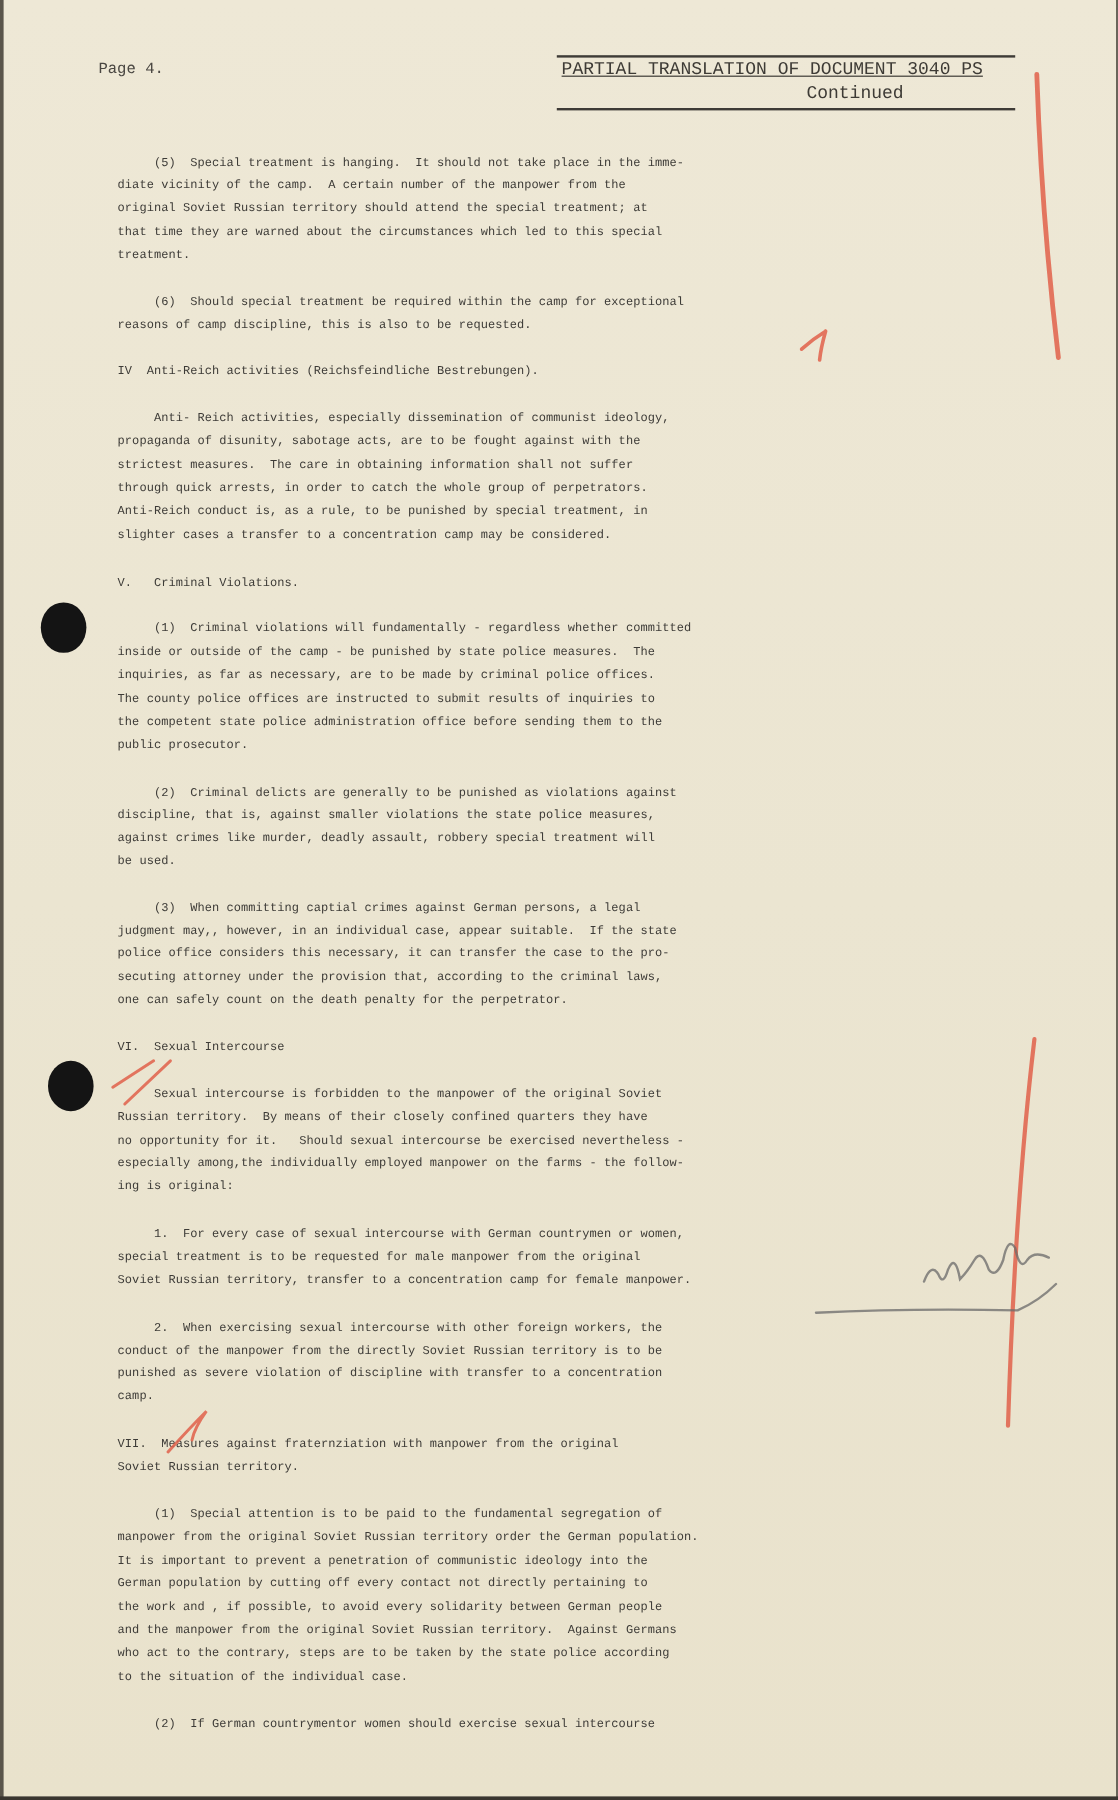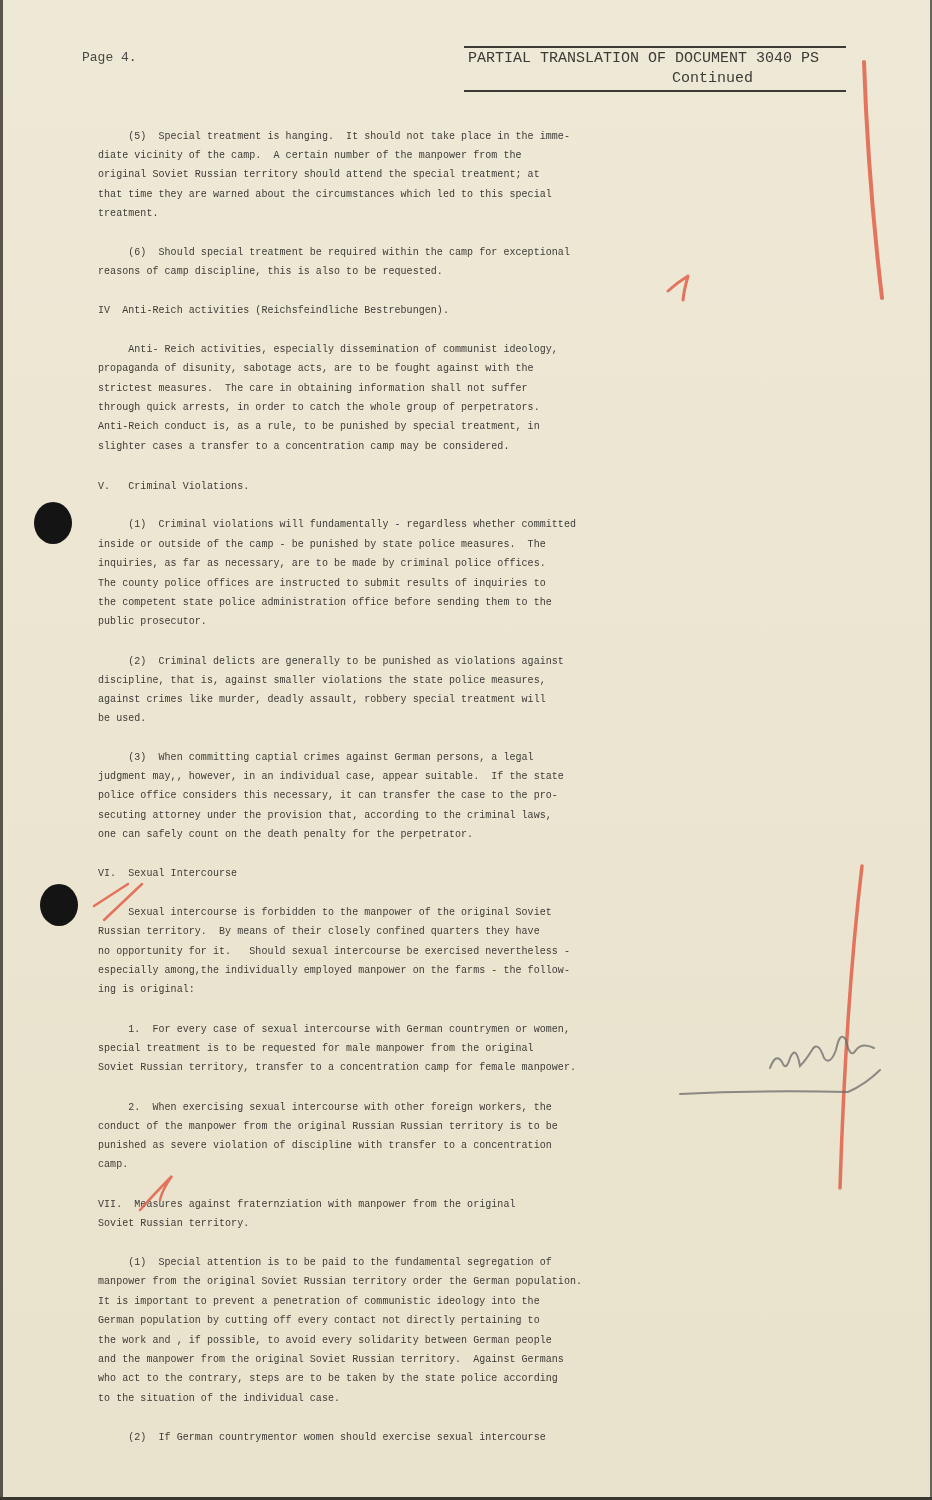--- a/index.html
+++ b/index.html
@@ -23,21 +23,21 @@
       font-size: 10px; line-height: 19.4px;
       white-space: pre; letter-spacing: 0.05px;
       color: #3d3b37;
       margin-left: 18px;
     }
     .page-num { position: absolute; left: 82px; top: 50px; font-size: 13px; color: #4a4742; font-family: "Liberation Mono", monospace; }
     .header-box {
       position: absolute; left: 464px; top: 46px; width: 382px; height: 42px;
       border-top: 2px solid #3e3b36; border-bottom: 2px solid #3e3b36;
     }
-    .header-title { position: absolute; left: 468px; top: 50px; font-size: 15px; color: #3e3b36; white-space: pre; font-family: "Liberation Mono", monospace; }
+    .header-title { position: absolute; left: 468px; top: 50px; font-size: 15px; color: #3e3b36; white-space: pre; font-family: "Liberation Mono", monospace; text-decoration: underline; }
     .header-sub { position: absolute; left: 672px; top: 70px; font-size: 15px; color: #3e3b36; white-space: pre; font-family: "Liberation Mono", monospace; }
 
     .hole { position: absolute; width: 38px; height: 42px; border-radius: 50%; background: #141414; }
     svg.marks { position: absolute; left: 0; top: 0; width: 932px; height: 1500px; pointer-events: none; }
   </style>
 </head>
 <body>
 
 <div class="page">
   <div class="edge-left"></div>
@@ -90,21 +90,21 @@
   <div class="t" style="top:922px">Russian territory.  By means of their closely confined quarters they have</div>
   <div class="t" style="top:942px">no opportunity for it.   Should sexual intercourse be exercised nevertheless -</div>
   <div class="t" style="top:961px">especially among,the individually employed manpower on the farms - the follow-</div>
   <div class="t" style="top:980px">ing is original:</div>
 
   <div class="t" style="top:1020px">     1.  For every case of sexual intercourse with German countrymen or women,</div>
   <div class="t" style="top:1039px">special treatment is to be requested for male manpower from the original</div>
   <div class="t" style="top:1058px">Soviet Russian territory, transfer to a concentration camp for female manpower.</div>
 
   <div class="t" style="top:1098px">     2.  When exercising sexual intercourse with other foreign workers, the</div>
-  <div class="t" style="top:1117px">conduct of the manpower from the original Russian Russian territory is to be</div>
+  <div class="t" style="top:1117px">conduct of the manpower from the directly Soviet Russian territory is to be</div>
   <div class="t" style="top:1136px">punished as severe violation of discipline with transfer to a concentration</div>
   <div class="t" style="top:1155px">camp.</div>
 
   <div class="t" style="top:1195px">VII.  Measures against fraternziation with manpower from the original</div>
   <div class="t" style="top:1214px">Soviet Russian territory.</div>
 
   <div class="t" style="top:1253px">     (1)  Special attention is to be paid to the fundamental segregation of</div>
   <div class="t" style="top:1272px">manpower from the original Soviet Russian territory order the German population.</div>
   <div class="t" style="top:1292px">It is important to prevent a penetration of communistic ideology into the</div>
   <div class="t" style="top:1311px">German population by cutting off every contact not directly pertaining to</div>

